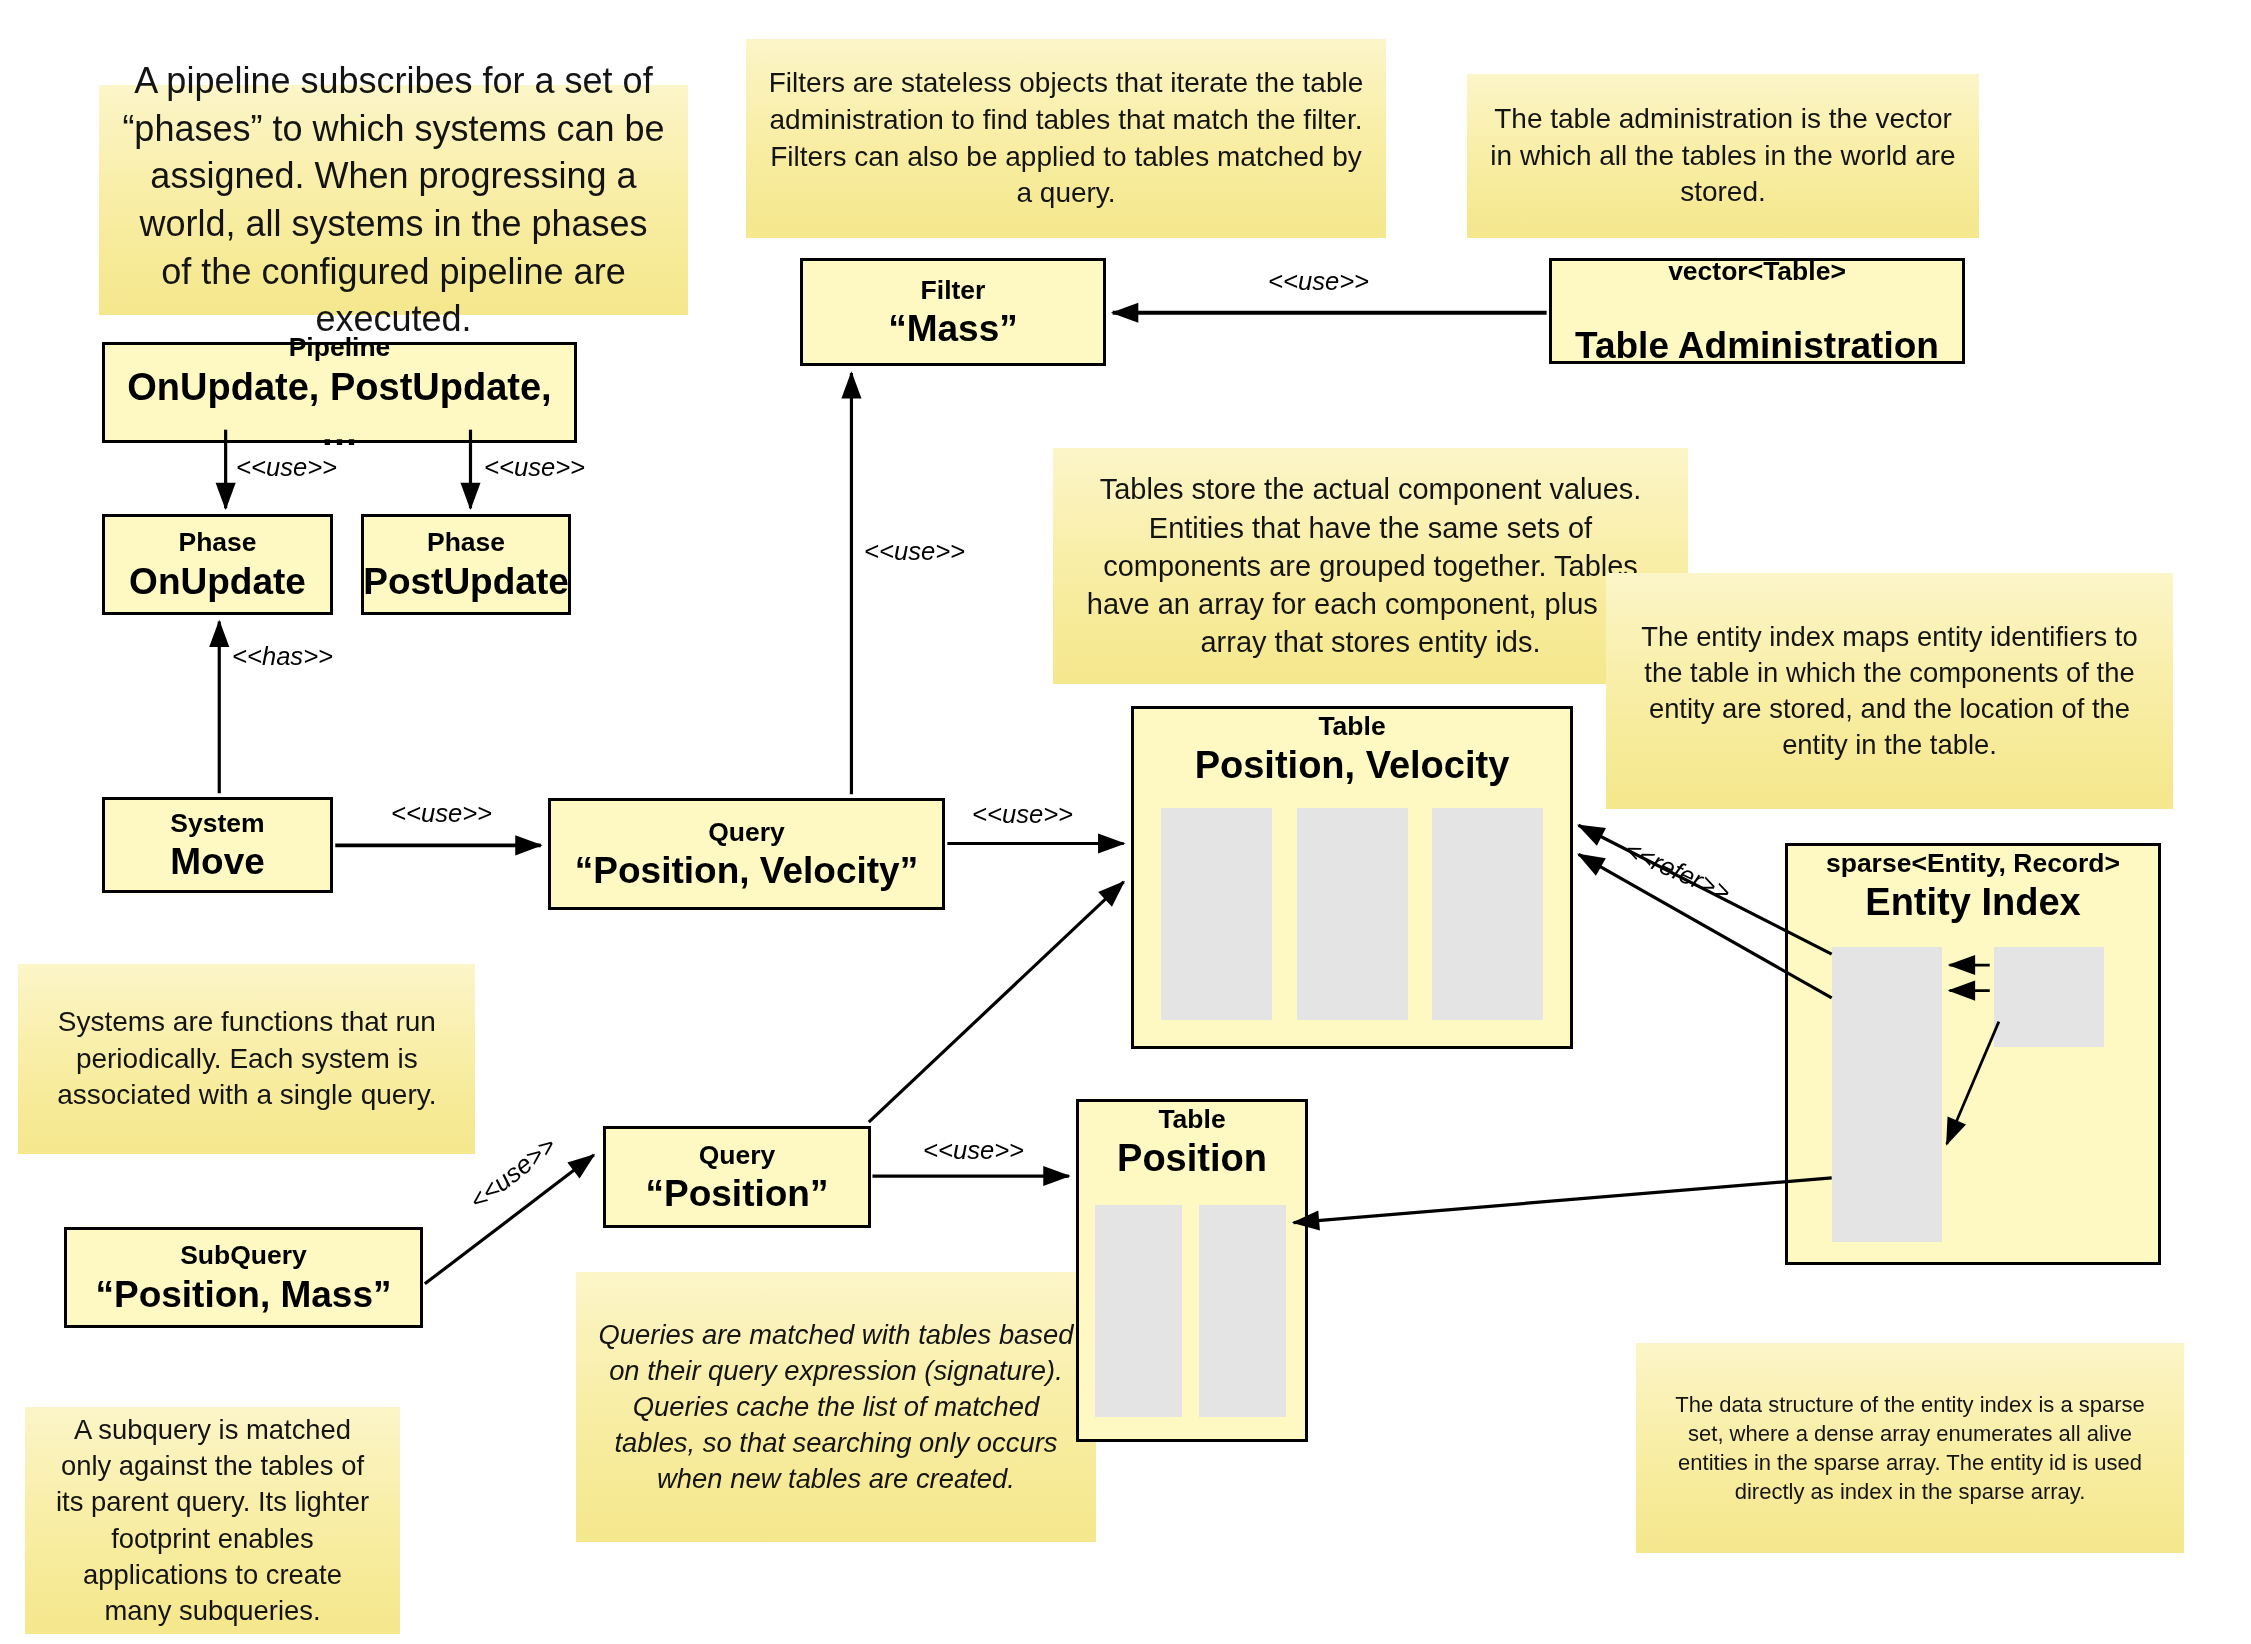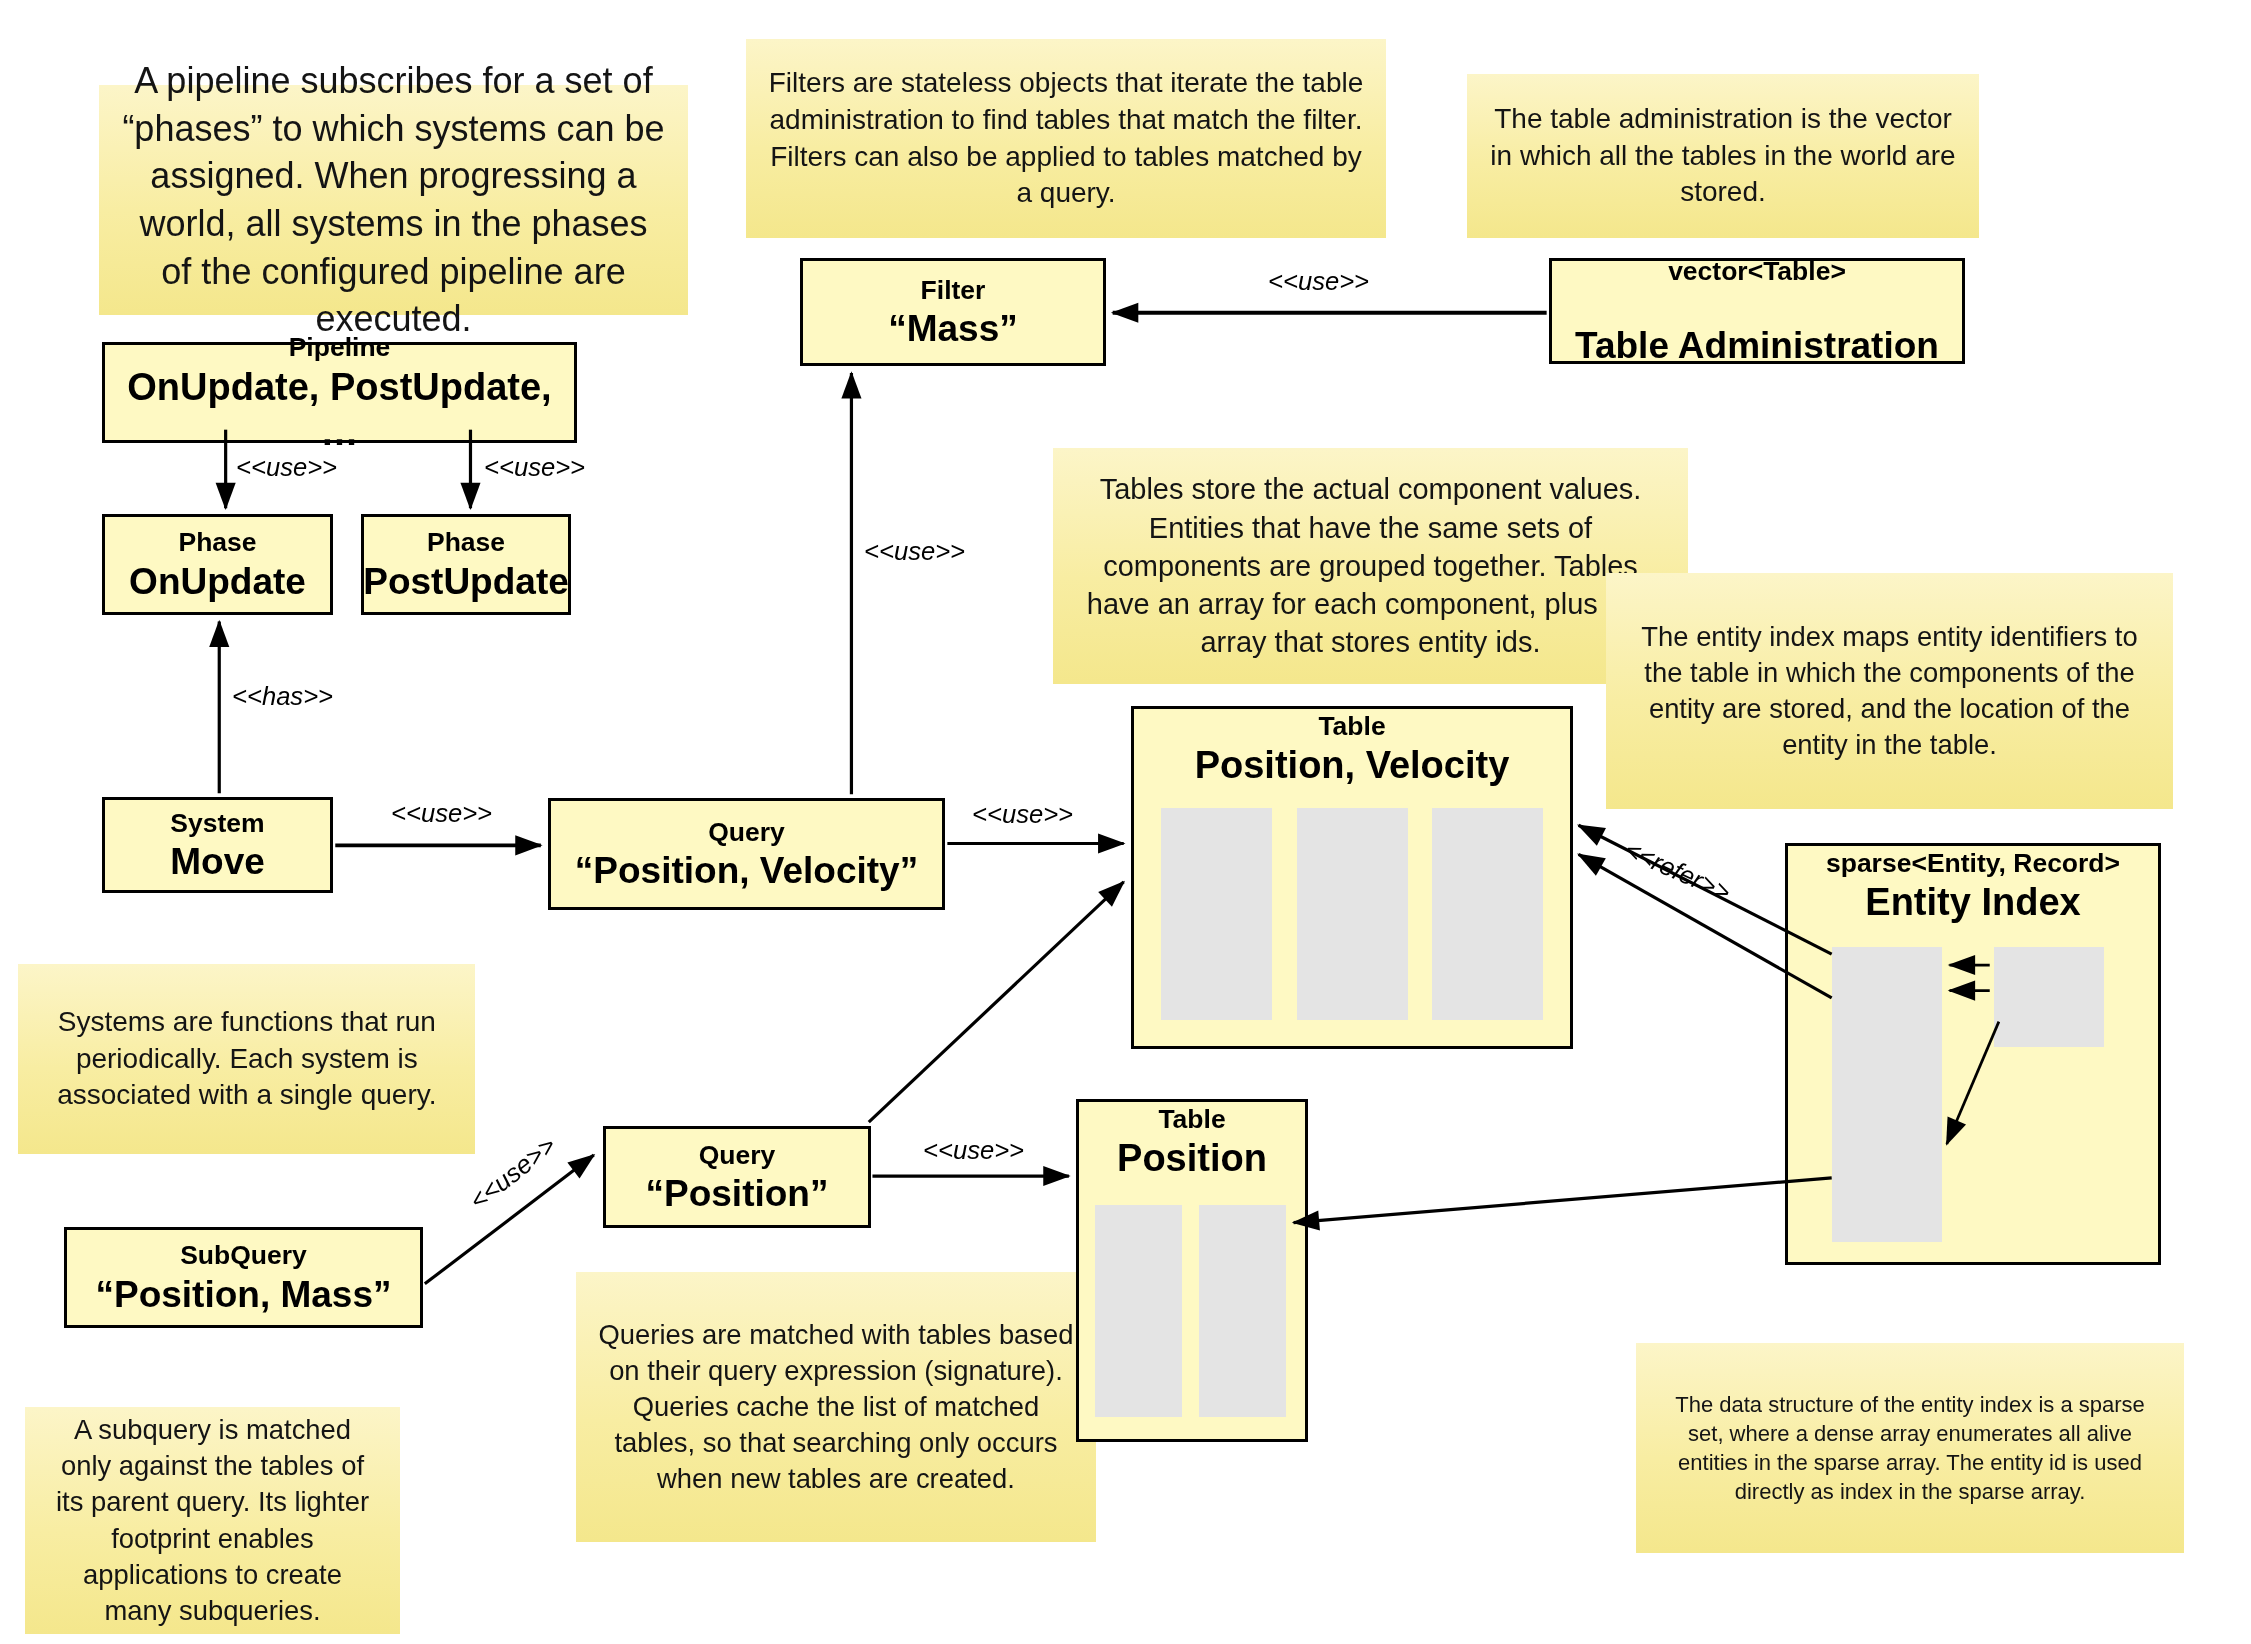--- a/index.html
+++ b/index.html
@@ -34,21 +34,21 @@
 </style>
 </head>
 <body>
 
 <div class="note" style="left:99px;top:69px;width:589px;height:230px;font-size:36px;">A pipeline subscribes for a set of “phases” to which systems can be assigned. When progressing a world, all systems in the phases of the configured pipeline are executed.</div>
 <div class="note" style="left:746px;top:23px;width:640px;height:199px;font-size:28px;">Filters are stateless objects that iterate the table administration to find tables that match the filter. Filters can also be applied to tables matched by a query.</div>
 <div class="note" style="left:1467px;top:58px;width:512px;height:164px;font-size:28px;">The table administration is the vector in which all the tables in the world are stored.</div>
 <div class="note" style="left:1053px;top:432px;width:635px;height:236px;font-size:29px;">Tables store the actual component values. Entities that have the same sets of components are grouped together. Tables have an array for each component, plus one array that stores entity ids.</div>
 <div class="note" style="left:1606px;top:557px;width:567px;height:236px;font-size:27.4px;">The entity index maps entity identifiers to the table in which the components of the entity are stored, and the location of the entity in the table.</div>
 <div class="note" style="left:18.3px;top:948px;width:457px;height:190px;font-size:28px;">Systems are functions that run periodically. Each system is associated with a single query.</div>
-<div class="note" style="left:576px;top:1256px;width:520px;height:270px;font-size:27.4px;">Queries are matched with tables based on their query expression (signature). Queries cache the list of matched tables, so that searching only occurs when new tables are created.</div>
+<div class="note" style="left:576px;top:1256px;width:520px;height:270px;font-size:27.4px;font-style:italic;">Queries are matched with tables based on their query expression (signature). Queries cache the list of matched tables, so that searching only occurs when new tables are created.</div>
 <div class="note" style="left:25px;top:1391px;width:375px;height:227px;font-size:27.4px;">A subquery is matched only against the tables of its parent query. Its lighter footprint enables applications to create many subqueries.</div>
 <div class="note" style="left:1636px;top:1327px;width:548px;height:210px;font-size:22px;">The data structure of the entity index is a sparse set, where a dense array enumerates all alive entities in the sparse array. The entity id is used directly as index in the sparse array.</div>
 
 <div class="node" style="left:102px;top:342px;width:475px;height:101px;">
   <div class="stereo">Pipeline</div>
   <div class="nlabel big">OnUpdate, PostUpdate, …</div>
 </div>
 
 <div class="node" style="left:102px;top:514px;width:231px;height:101px;">
   <div class="stereo">Phase</div>
@@ -132,20 +132,20 @@
   <line x1="2005" y1="1092" x2="1728" y2="935" marker-end="url(#ah)"></line>
   <line x1="2005" y1="1289" x2="1416" y2="1338" marker-end="url(#ah)"></line>
   <line x1="2178" y1="1056" x2="2134" y2="1056" style="stroke-width:3" marker-end="url(#ah)"></line>
   <line x1="2178" y1="1084" x2="2134" y2="1084" style="stroke-width:3" marker-end="url(#ah)"></line>
   <line x1="2188" y1="1118" x2="2131" y2="1252" style="stroke-width:3" marker-end="url(#ah)"></line>
 </svg>
 
 <span class="elabel" style="left:236px;top:453px;">&lt;&lt;use&gt;&gt;</span>
 <span class="elabel" style="left:484px;top:453px;">&lt;&lt;use&gt;&gt;</span>
 <span class="elabel" style="left:1268px;top:267px;">&lt;&lt;use&gt;&gt;</span>
-<span class="elabel" style="left:232px;top:682px;">&lt;&lt;has&gt;&gt;</span>
+<span class="elabel" style="left:232px;top:642px;">&lt;&lt;has&gt;&gt;</span>
 <span class="elabel" style="left:391px;top:799px;">&lt;&lt;use&gt;&gt;</span>
 <span class="elabel" style="left:864px;top:537px;">&lt;&lt;use&gt;&gt;</span>
 <span class="elabel" style="left:972px;top:800px;">&lt;&lt;use&gt;&gt;</span>
 <span class="elabel" style="left:923px;top:1136px;">&lt;&lt;use&gt;&gt;</span>
 <span class="elabel" style="left:464px;top:1193px;transform:rotate(-38deg);transform-origin:left top;">&lt;&lt;use&gt;&gt;</span>
 <span class="elabel" style="left:1632px;top:835px;transform:rotate(24deg);transform-origin:left top;">&lt;&lt;refer&gt;&gt;</span>
 
 
 </body></html>

